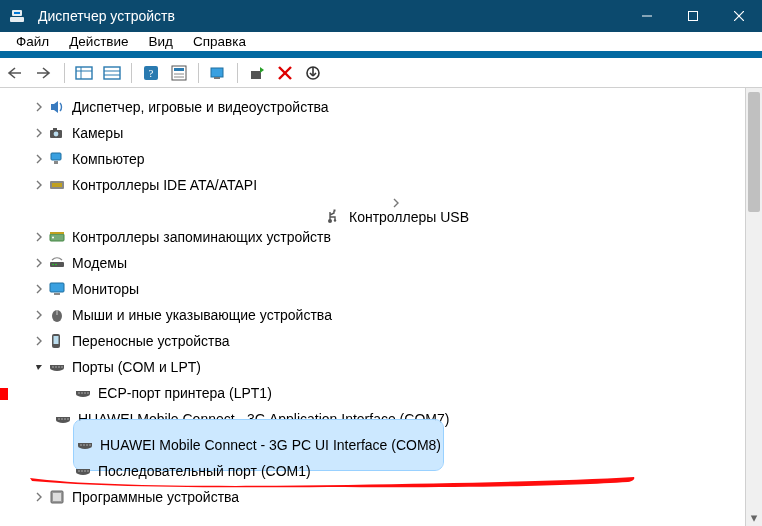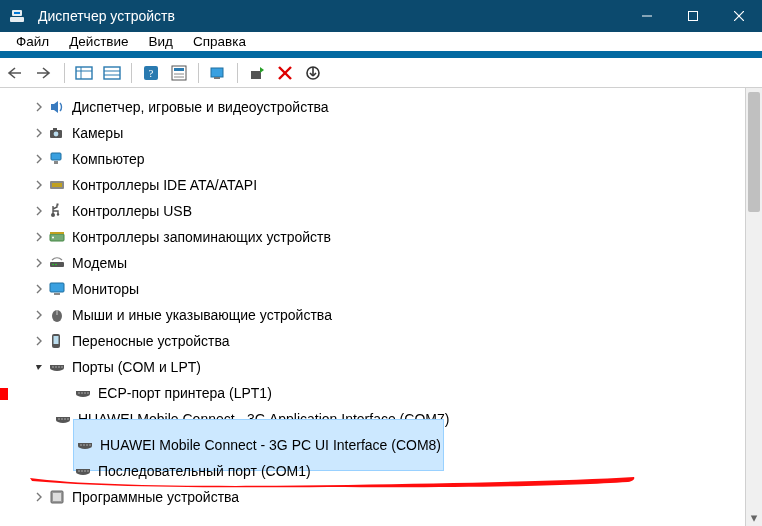--- a/index.html
+++ b/index.html
@@ -109,20 +109,21 @@
     display:inline-flex; align-items:center; justify-content:center;
     margin-right:6px;
   }
   .label {
     font-size: 14px;
   }
   .selected-row .label-wrap {
     background:#cce8ff;
     outline: 1px solid #99d1ff;
     padding: 16px 2px;
+    border-radius: 8px;
   }
   .label-wrap { display:inline-flex; align-items:center; }
   
   .annotation-underline {
     position:absolute;
     height: 16px;
     pointer-events:none;
   }
   .annotation-dot {
     position:absolute;
@@ -300,21 +301,21 @@
         <span class="label-wrap">
           <span class="icon">
             <svg width="18" height="18" viewBox="0 0 18 18">
               <rect x="2" y="5" width="14" height="8" rx="1" fill="#888"></rect>
               <rect x="4" y="7" width="10" height="4" fill="#c0a020"></rect>
             </svg>
           </span>
           <span class="label">Контроллеры IDE ATA/ATAPI</span>
         </span>
       </div>
-      <div class="node" style="padding-left: 32px;">
+      <div class="node" style="padding-left: 32px; flex-direction: column;">
         <span class="chev">
           <svg width="10" height="10" viewBox="0 0 10 10">
             <path d="M3 1 L7 5 L3 9" fill="none" stroke="#777" stroke-width="1.4"></path>
           </svg>
         </span>
         <span class="label-wrap">
           <span class="icon">
             <svg width="18" height="18" viewBox="0 0 18 18">
               <circle cx="5" cy="13" r="2" fill="#555"></circle>
               <path d="M5 13 V4 M5 7 L9 5 V3 M5 9 L10 9 L10 12" fill="none" stroke="#555" stroke-width="1.4"></path>

